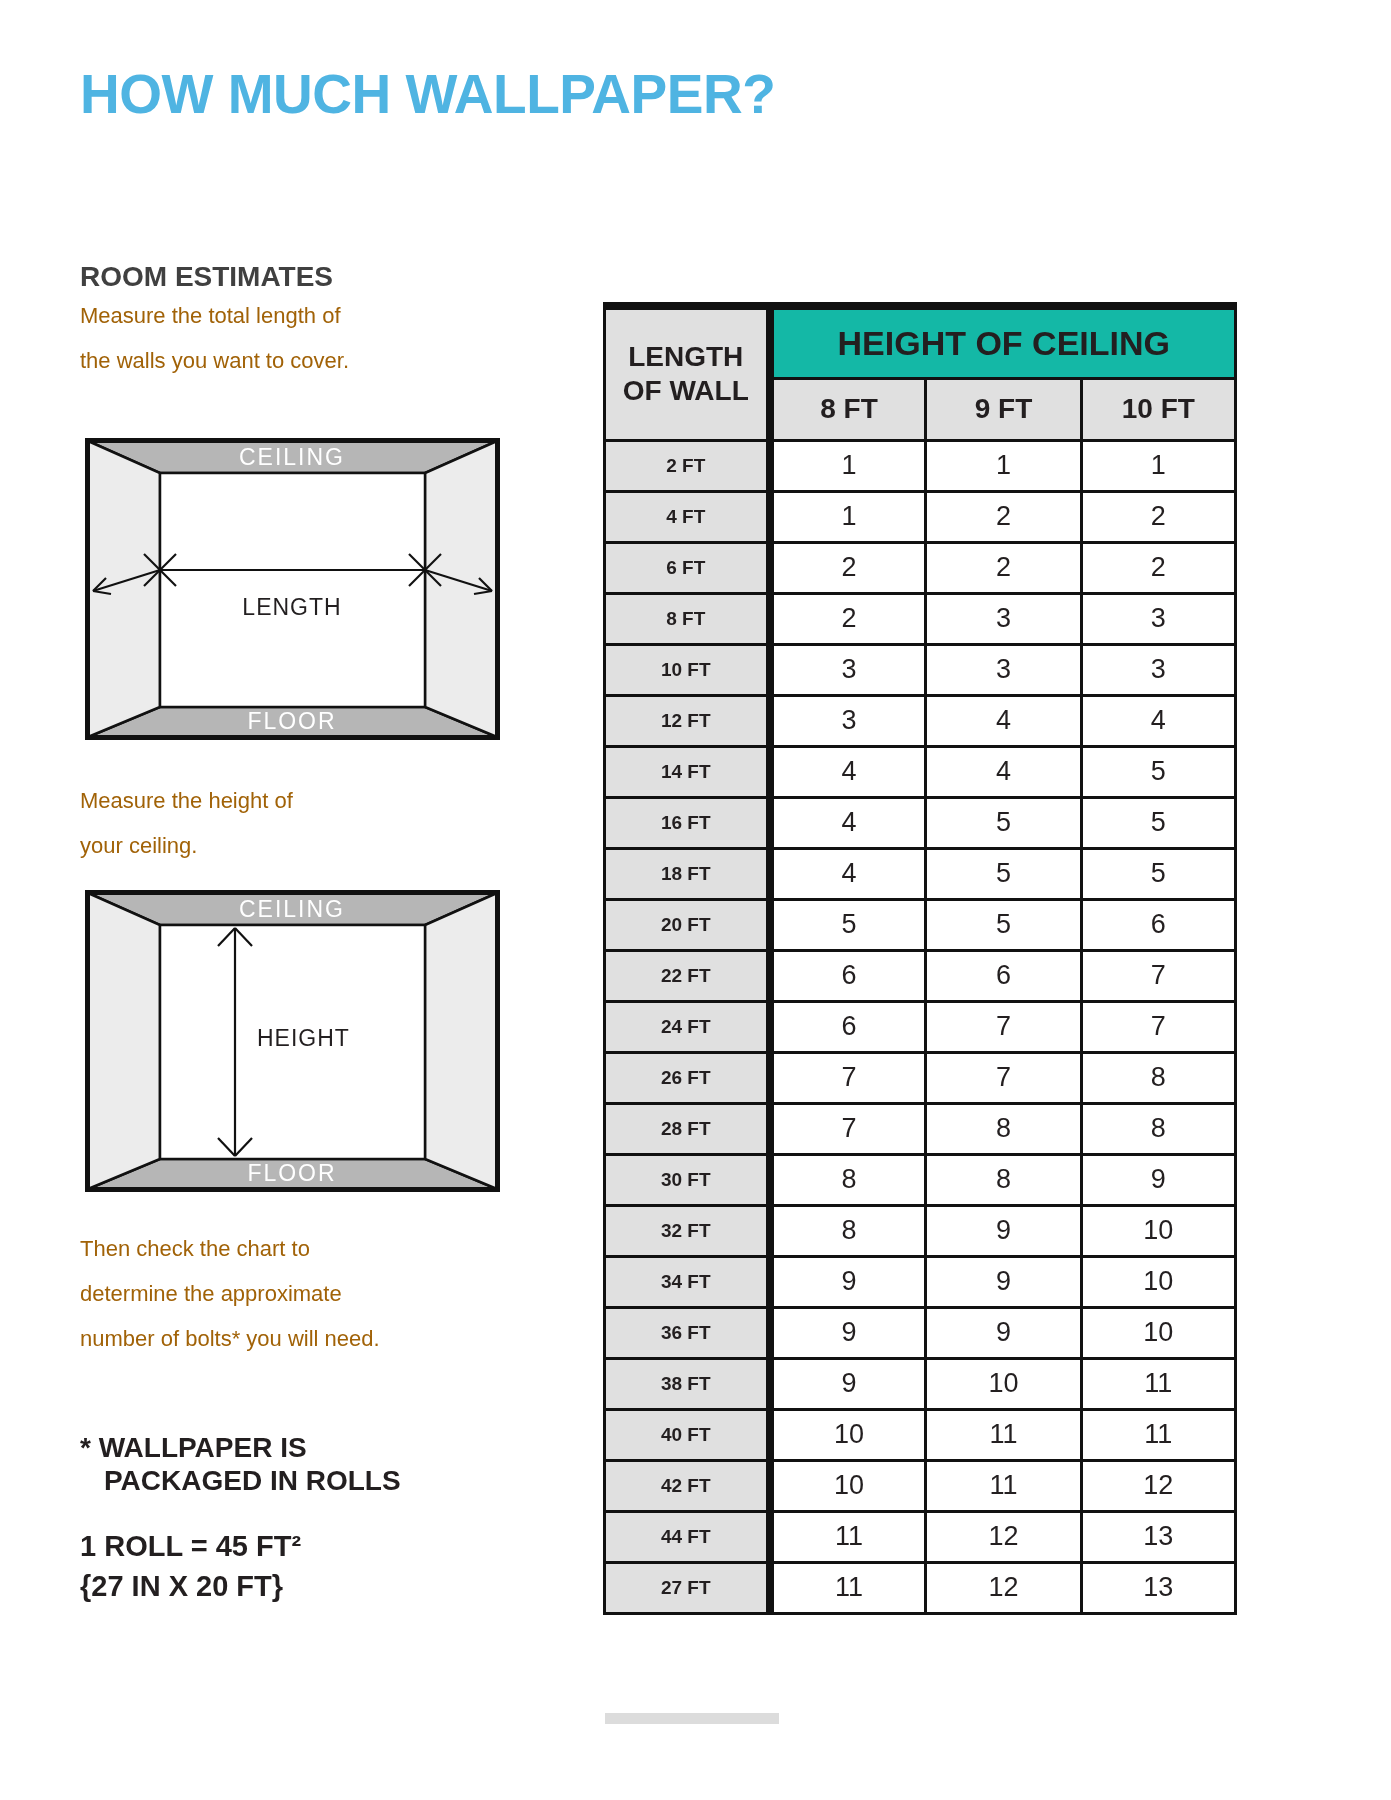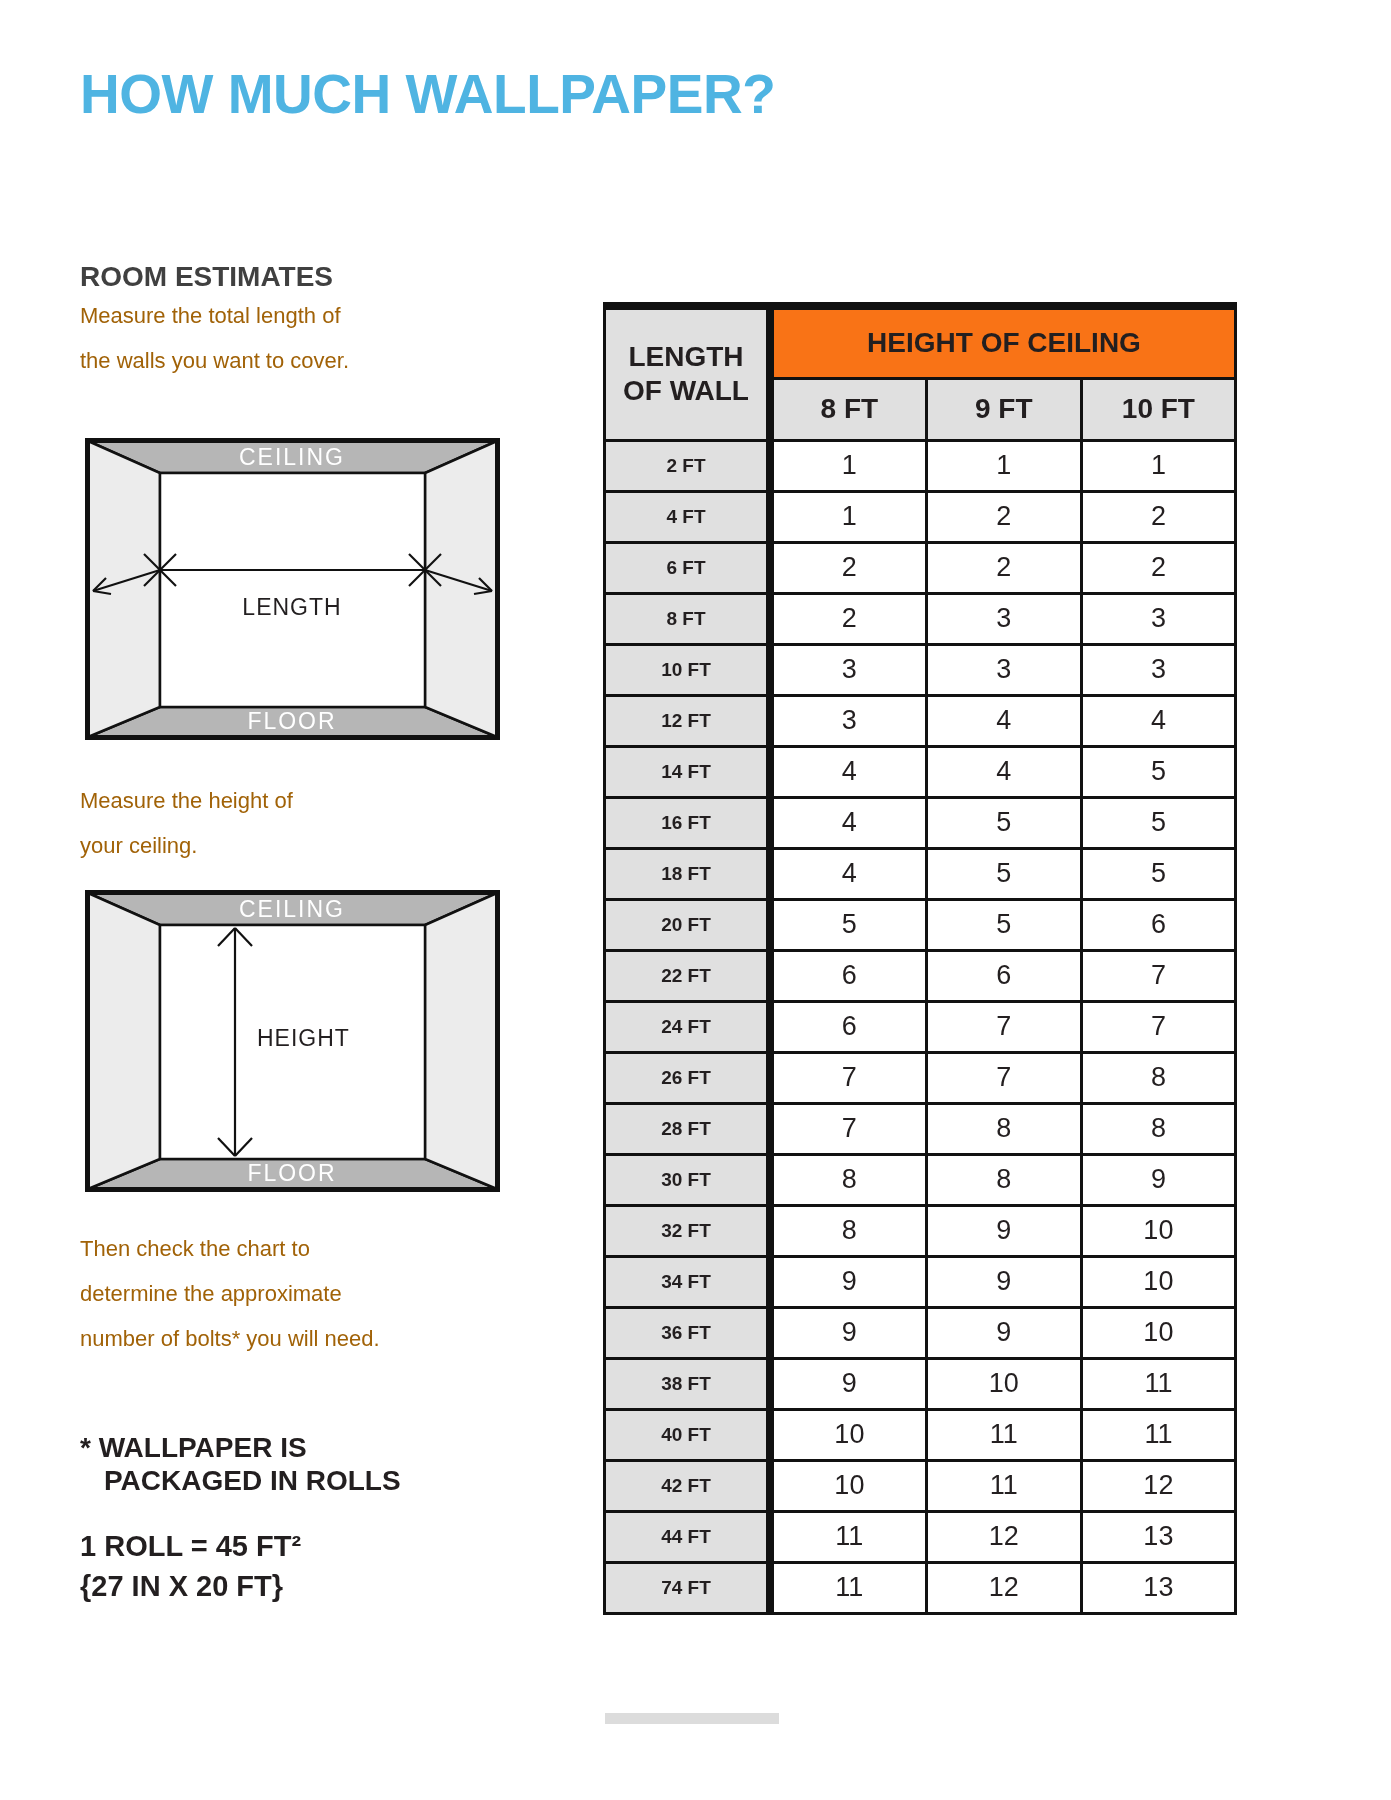--- a/index.html
+++ b/index.html
@@ -25,21 +25,21 @@
   .footnote { position:absolute; left:80px; top:1431px; font-size:28px; font-weight:bold; line-height:33px; }
   .footnote .indent { padding-left:24px; }
   .rollinfo { position:absolute; left:80px; top:1526px; font-size:29px; font-weight:bold; line-height:40px; }
   
   .rolls-table-wrap { position:absolute; left:603px; top:302px; }
   table { border-collapse:collapse; table-layout:fixed; }
   col.c-label { width:174px; } col.c-8 { width:178px; } col.c-9 { width:177px; } col.c-10 { width:176px; }
   th, td { border:3px solid #111111; text-align:center; vertical-align:middle; padding:0; }
   table { border-top:8px solid #111111; }
   th.len-wall { background:#e0e0e0; border-right:8px solid #111111; font-size:28px; font-weight:bold; line-height:34px; }
-  th.group-head { background:#f97316; height:72px; font-size:28px; font-weight:bold; }
+  th.group-head { background:#14b8a6; height:72px; font-size:34px; font-weight:bold; }
   th.sub-head { background:#e0e0e0; height:62px; font-size:28px; font-weight:bold; }
   tbody th { background:#e0e0e0; border-right:8px solid #111111; font-size:19px; font-weight:bold; height:51px; }
   tbody td { background:#ffffff; font-size:27px; font-weight:normal; }
   .foot-strip { position:absolute; left:605px; top:1713px; width:174px; height:11px; background:#dcdcdc; }
   svg text { font-family:"Liberation Sans", sans-serif; }
   .room-label { fill:#ffffff; font-size:23px; letter-spacing:2px; }
   .measure-label { fill:#231f20; font-size:23px; letter-spacing:1px; }
 </style>
 </head>
 <body>
@@ -271,21 +271,21 @@
             <td>11</td>
             <td>12</td>
           </tr>
           <tr>
             <th>44 FT</th>
             <td>11</td>
             <td>12</td>
             <td>13</td>
           </tr>
           <tr>
-            <th>74 FT</th>
+            <th>27 FT</th>
             <td>11</td>
             <td>12</td>
             <td>13</td>
           </tr>
         </tbody>
     </table>
   </div>
   <div class="foot-strip"></div>
 
 </div>

